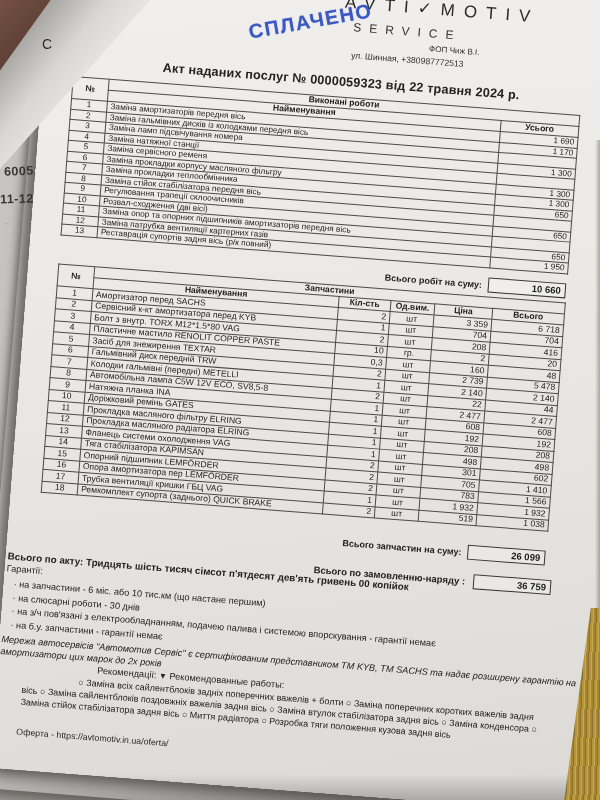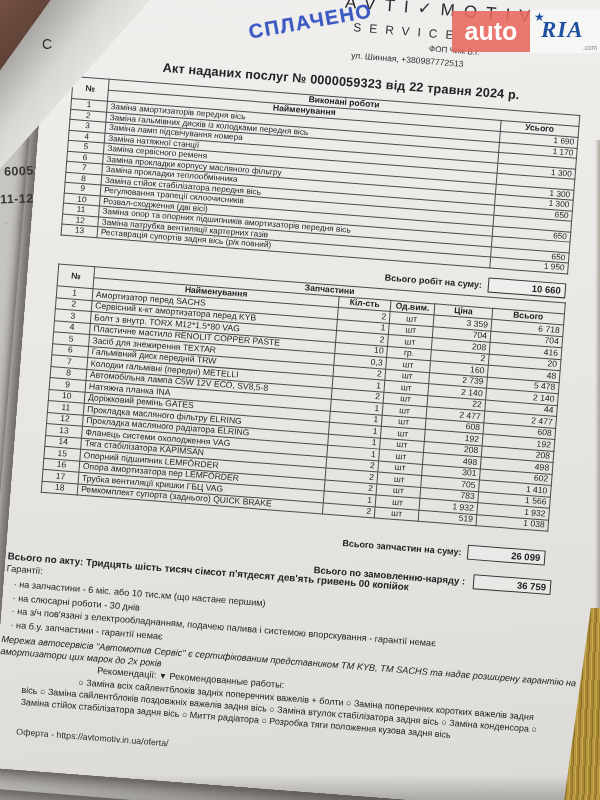--- a/index.html
+++ b/index.html
@@ -437,25 +437,17 @@
 
     <div class="offer">Оферта - https://avtomotiv.in.ua/oferta/</div>
   </div>
 
   <div class="corner-dark"></div>
   <div class="curl"></div>
   <div class="stray">С</div>
 
   <div class="stamp">СПЛАЧЕНО</div>
 
-  <div class="watermark">
-    <div class="wm-auto">auto</div>
-    <div class="wm-ria">
-      <span class="wm-star">★</span>
-      <span class="wm-ria-text">RIA</span>
-      <span class="wm-com">.com</span>
-    </div>
-  </div>
 
   <div class="right-edge-shadow"></div>
   <div class="wood"></div>
   <div class="bottom-shade"></div>
 </div>
 
 </body></html>

